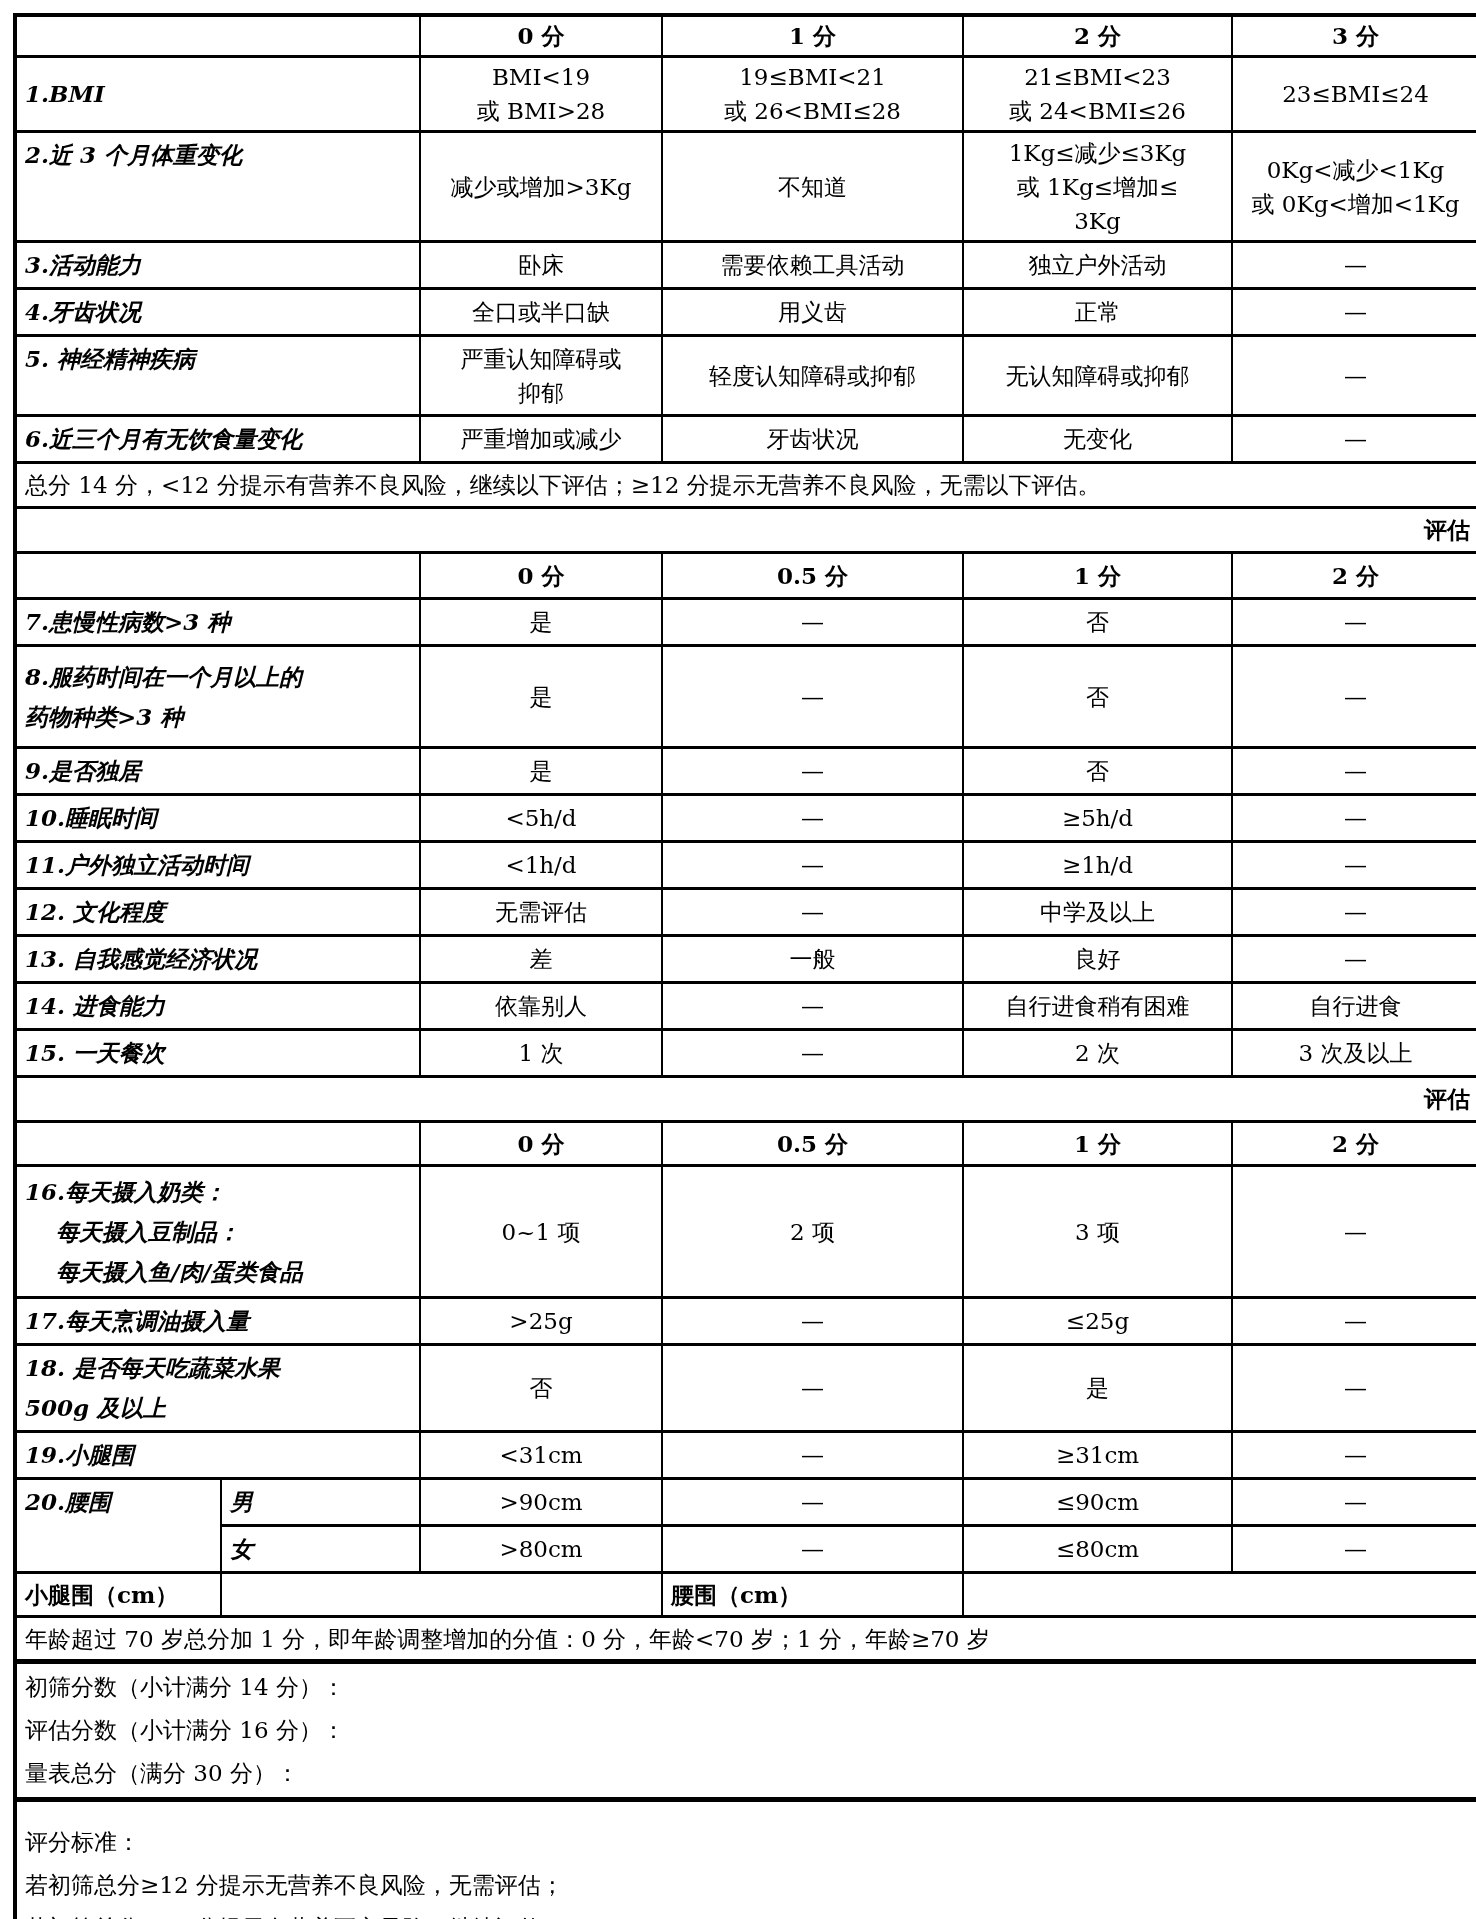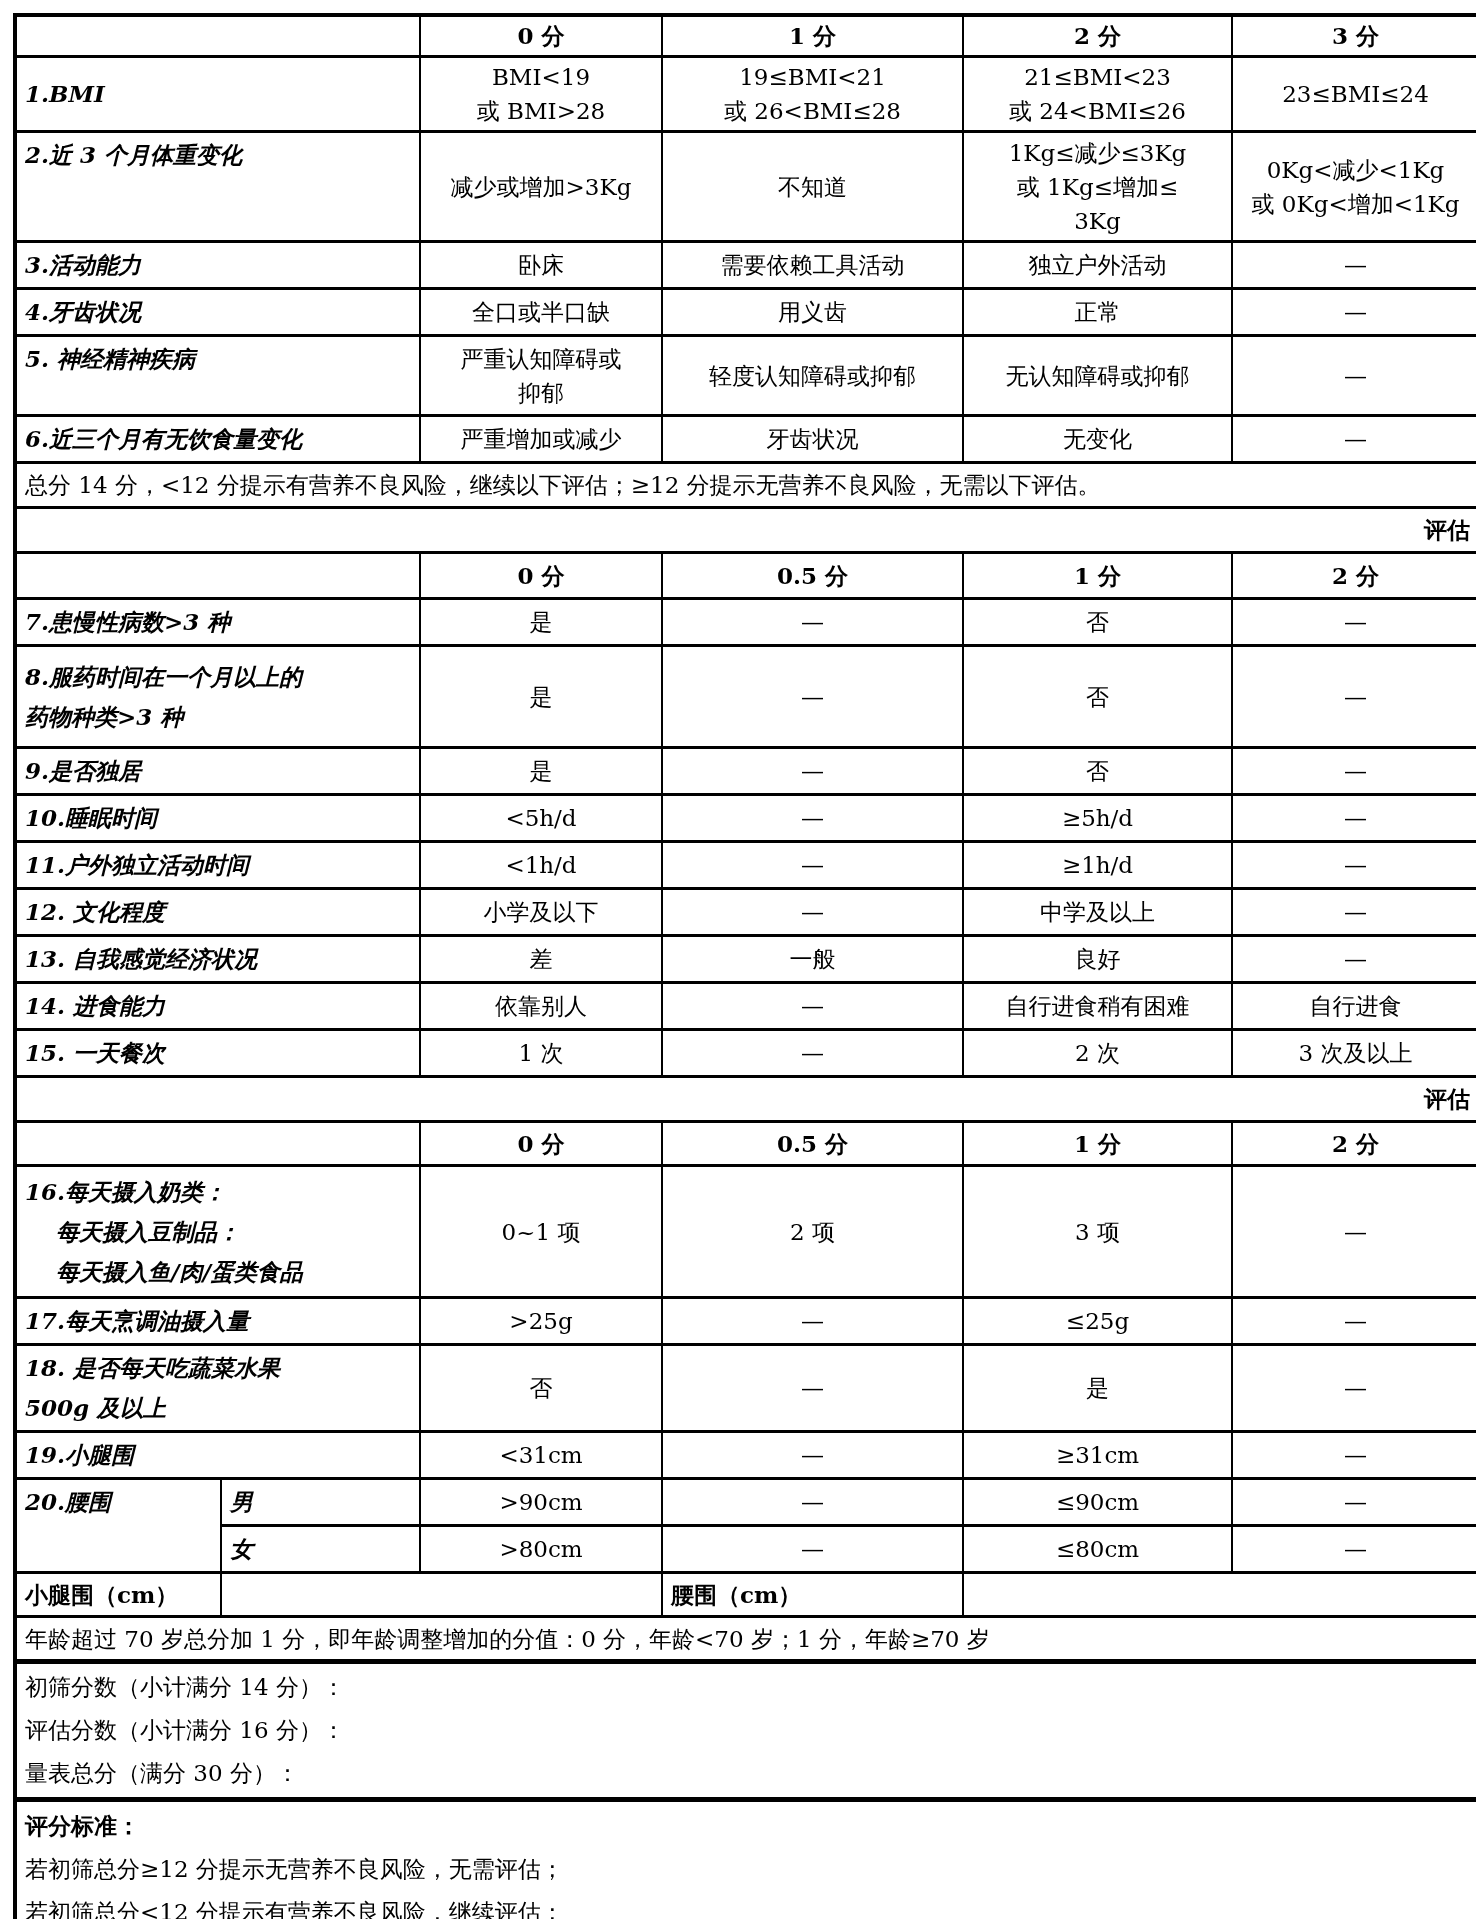--- a/index.html
+++ b/index.html
@@ -55,21 +55,21 @@
     text-align: right;
     font-weight: bold;
   }
   td.mlabel {
     font-weight: bold;
     text-align: left;
   }
   .pre { white-space: pre-line; }
   tr.thick-top td { border-top-width: 5px; }
   .scores-cell div { line-height: 43px; }
-  .criteria-title { font-weight: bold; line-height: 44px; }
+  .criteria-title { font-weight: normal; line-height: 44px; margin-top: 16px; }
   .criteria-line { font-weight: normal; line-height: 43px; }
 </style>
 </head>
 <body>
 
 <div class="page">
 <table class="form">
   <colgroup>
     <col style="width:206px">
         <col style="width:199px">
@@ -184,21 +184,21 @@
   </tr>
   <tr style="height:46px">
     <td colspan="2" class="lbl">11.户外独立活动时间</td>
     <td class="val">&lt;1h/d</td>
     <td class="val">—</td>
     <td class="val">≥1h/d</td>
     <td class="val">—</td>
   </tr>
   <tr style="height:43px">
     <td colspan="2" class="lbl">12. 文化程度</td>
-    <td class="val">小学及以下</td>
+    <td class="val">无需评估</td>
     <td class="val">—</td>
     <td class="val">中学及以上</td>
     <td class="val">—</td>
   </tr>
   <tr style="height:44px">
     <td colspan="2" class="lbl">13. 自我感觉经济状况</td>
     <td class="val">差</td>
     <td class="val">一般</td>
     <td class="val">良好</td>
     <td class="val">—</td>

